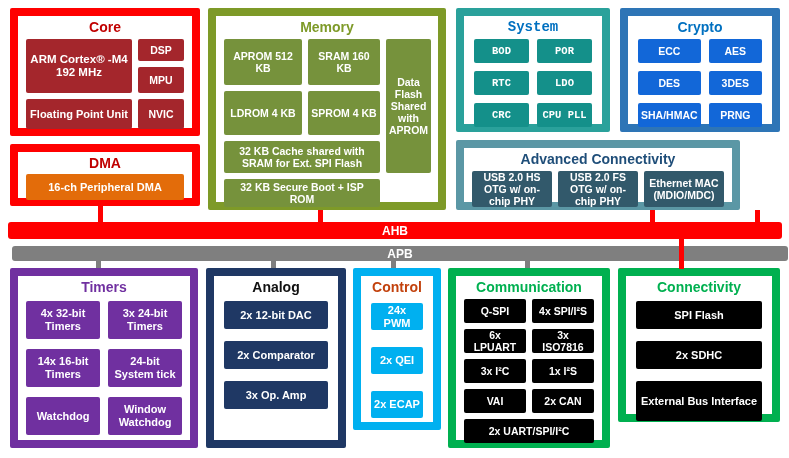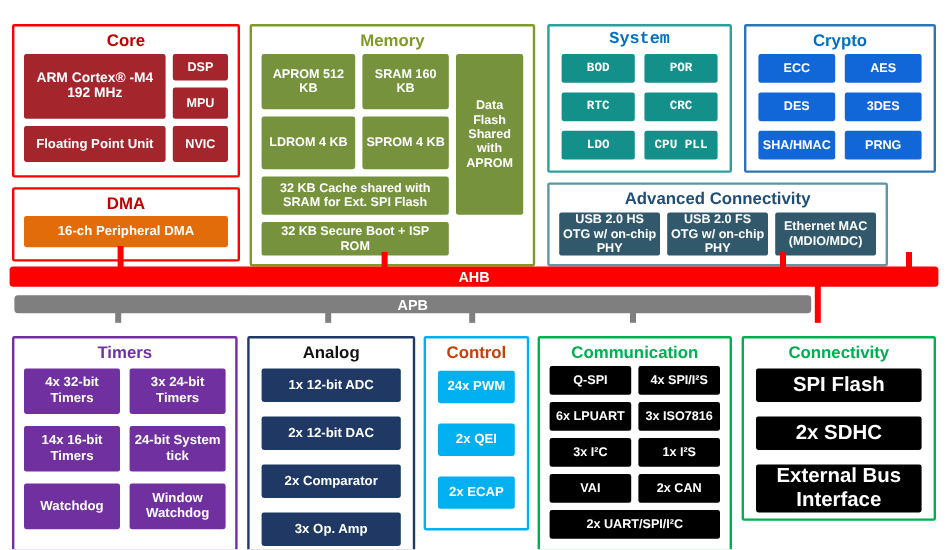--- a/index.html
+++ b/index.html
@@ -6,24 +6,23 @@
   .canvas{
     position:relative;
     width:789px;height:458px;
     background:#ffffff;
     font-family:"Liberation Sans", sans-serif;
     overflow:hidden;
   }
   .box{
     position:absolute;
     background:#ffffff;
-    border:2px solid #4d7c0f;
+    border:8px solid #4d7c0f;
     border-radius:2px;
     box-sizing:border-box;
-    margin-top:12px;
   }
   .box-title{
     text-align:center;
     font-weight:bold;
     font-size:14px;
     padding:3px 0 2px;
   }
   .chip{
     display:flex;align-items:center;justify-content:center;
     text-align:center;
@@ -112,34 +111,34 @@
   .advconn-grid .chip{height:36px;font-size:10.5px;}
 
   .timers-grid{display:grid;grid-template-columns:1fr 1fr;gap:10px 8px;padding:4px 8px 8px;}
   .timers-grid .chip{height:38px;font-size:11px;}
 
   .stack{display:flex;flex-direction:column;gap:12px;padding:4px 10px 10px;}
   .analog-stack .chip{height:28px;font-size:11px;}
   .control-stack{gap:17px;padding-top:6px;}
   .control-stack .chip{height:27px;font-size:11px;}
   .conn-stack{gap:12px;}
-  .conn-stack .chip{height:28px;font-size:17px;}
+  .conn-stack .chip{height:28px;font-size:11px;}
   .conn-stack .chip.tall{height:40px;}
 
   .comm-grid{display:grid;grid-template-columns:1fr 1fr;grid-template-rows:repeat(5,24px);gap:6px;padding:2px 8px 8px;}
   .span2{grid-column:1 / span 2;}
 
   
   .bus{
     position:absolute;display:flex;align-items:center;justify-content:center;
     color:#ffffff;font-weight:bold;font-size:12px;
     border-radius:3px;z-index:1;
   }
   .ahb-bus{left:8px;top:222px;width:774px;height:17px;background:#FF0000;}
-  .apb-bus{left:12px;top:246px;width:664px;height:15px;background:#7F7F7F;}
+  .apb-bus{left:12px;top:246px;width:776px;height:15px;background:#7F7F7F;}
 
   
   .vline{position:absolute;z-index:0;}
   .vline.red{background:#FF0000;width:5px;}
   .vline.gray{background:#7F7F7F;width:5px;}
   .over{z-index:2;}
 </style>
 </head>
 <body>
 
@@ -175,22 +174,22 @@
       <div class="chip c-olive area-boot">32 KB Secure Boot + ISP ROM</div>
     </div>
   </div>
 
   <div class="box system-box">
     <div class="box-title system-title">System</div>
     <div class="grid2">
       <div class="chip c-teal">BOD</div>
       <div class="chip c-teal">POR</div>
       <div class="chip c-teal">RTC</div>
+      <div class="chip c-teal">LDO</div>
       <div class="chip c-teal">CRC</div>
-      <div class="chip c-teal">LDO</div>
       <div class="chip c-teal">CPU PLL</div>
     </div>
   </div>
 
   <div class="box crypto-box">
     <div class="box-title crypto-title">Crypto</div>
     <div class="grid2">
       <div class="chip c-blue">ECC</div>
       <div class="chip c-blue">AES</div>
       <div class="chip c-blue">DES</div>
@@ -230,21 +229,20 @@
       <div class="chip c-purple">14x 16-bit Timers</div>
       <div class="chip c-purple">24-bit System tick</div>
       <div class="chip c-purple">Watchdog</div>
       <div class="chip c-purple">Window Watchdog</div>
     </div>
   </div>
 
   <div class="box analog-box">
     <div class="box-title analog-title">Analog</div>
     <div class="stack analog-stack">
-      <div class="chip c-navy">1x 12-bit ADC</div>
       <div class="chip c-navy">2x 12-bit DAC</div>
       <div class="chip c-navy">2x Comparator</div>
       <div class="chip c-navy">3x Op. Amp</div>
     </div>
   </div>
 
   <div class="box control-box">
     <div class="box-title control-title">Control</div>
     <div class="stack control-stack">
       <div class="chip c-cyan">24x PWM</div>

